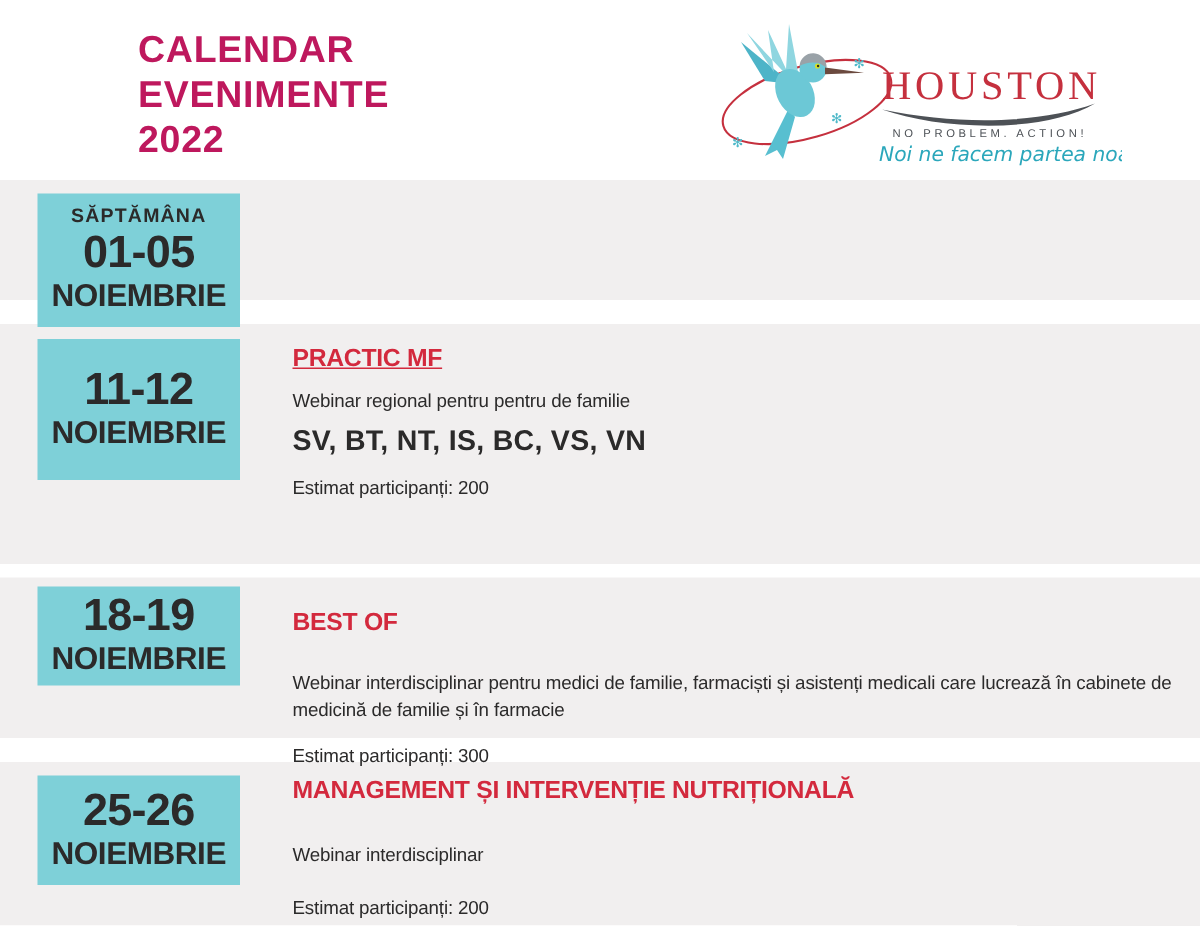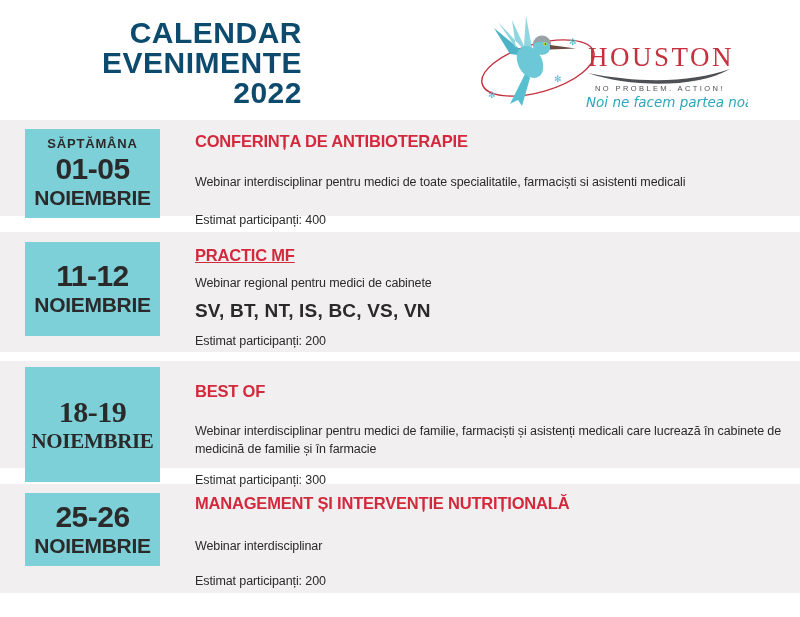--- a/index.html
+++ b/index.html
@@ -13,54 +13,54 @@
   
   .header {
     height:120px;
     display:flex;
     justify-content:space-between;
     align-items:flex-start;
     padding:14px 52px 0 92px;
   }
   .main-title {
     width:210px;
-    text-align:right;
-    color:#0c4a6e;
+    text-align:left;
+    color:#be185d;
     font-weight:bold;
-    font-size:30px;
+    font-size:25px;
     line-height:30px;
     letter-spacing:0.5px;
     padding-top:4px;
   }
   .logo { width:272px; height:100px; }
   
   .band {
     background:#f1efef;
     display:flex;
     width:800px;
   }
-  .band.r0 { height:96px; margin-top:0; }
-  .band.r1 { height:120px; margin-top:16px; }
+  .band.r0 { height:80px; margin-top:0; }
+  .band.r1 { height:160px; margin-top:16px; }
   .band.r2 { height:107px; margin-top:9px; }
   .band.r3 { height:109px; margin-top:16px; }
   .datebox {
     width:135px;
     margin-left:25px;
     background:#7ed0d8;
     color:#2b2a2a;
     display:flex;
     flex-direction:column;
     align-items:center;
     justify-content:center;
     text-align:center;
     flex-shrink:0;
   }
   .r0 .datebox { height:89px; margin-top:9px; }
   .r1 .datebox { height:94px; margin-top:10px; }
-  .r2 .datebox { height:115px; margin-top:6px;font-family:Liberation Serif, serif; }
+  .r2 .datebox { height:66px; margin-top:6px; }
   .r3 .datebox { height:73px; margin-top:9px; }
   .week-label { font-size:13px; font-weight:bold; letter-spacing:0.8px; margin-bottom:2px; }
   .date-range { font-size:30px; font-weight:bold; letter-spacing:-0.5px; line-height:32px; }
   .month      { font-size:21px; font-weight:bold; letter-spacing:-0.3px; line-height:26px; }
   .content {
     margin-left:35px;
     display:flex;
     flex-direction:column;
     align-items:flex-start;
     max-width:605px;
@@ -138,35 +138,30 @@
     <text x="110" y="93" font-size="13.5" font-style="italic" font-family="DejaVu Sans, sans-serif" fill="#2ba7bb">Noi ne facem partea noastră</text>
   </svg>
 </div>
 
 <div class="band r0">
   <div class="datebox">
     <div class="week-label">SĂPTĂMÂNA</div>
     <div class="date-range">01-05</div>
     <div class="month">NOIEMBRIE</div>
   </div>
-  <div class="content">
-    <div class="ev-title">CONFERINȚA DE ANTIBIOTERAPIE</div>
-    <div class="ev-desc">Webinar interdisciplinar pentru medici de toate specialitatile, farmaciști si asistenti medicali</div>
-    <div class="ev-part">Estimat participanți: 400</div>
-  </div>
 </div>
 
 <div class="band r1">
   <div class="datebox">
     <div class="date-range">11-12</div>
     <div class="month">NOIEMBRIE</div>
   </div>
   <div class="content">
     <div class="ev-title">PRACTIC MF</div>
-    <div class="ev-desc">Webinar regional pentru medici de cabinete</div>
+    <div class="ev-desc">Webinar regional pentru pentru de familie</div>
     <div class="ev-extra">SV, BT, NT, IS, BC, VS, VN</div>
     <div class="ev-part">Estimat participanți: 200</div>
   </div>
 </div>
 
 <div class="band r2">
   <div class="datebox">
     <div class="date-range">18-19</div>
     <div class="month">NOIEMBRIE</div>
   </div>

